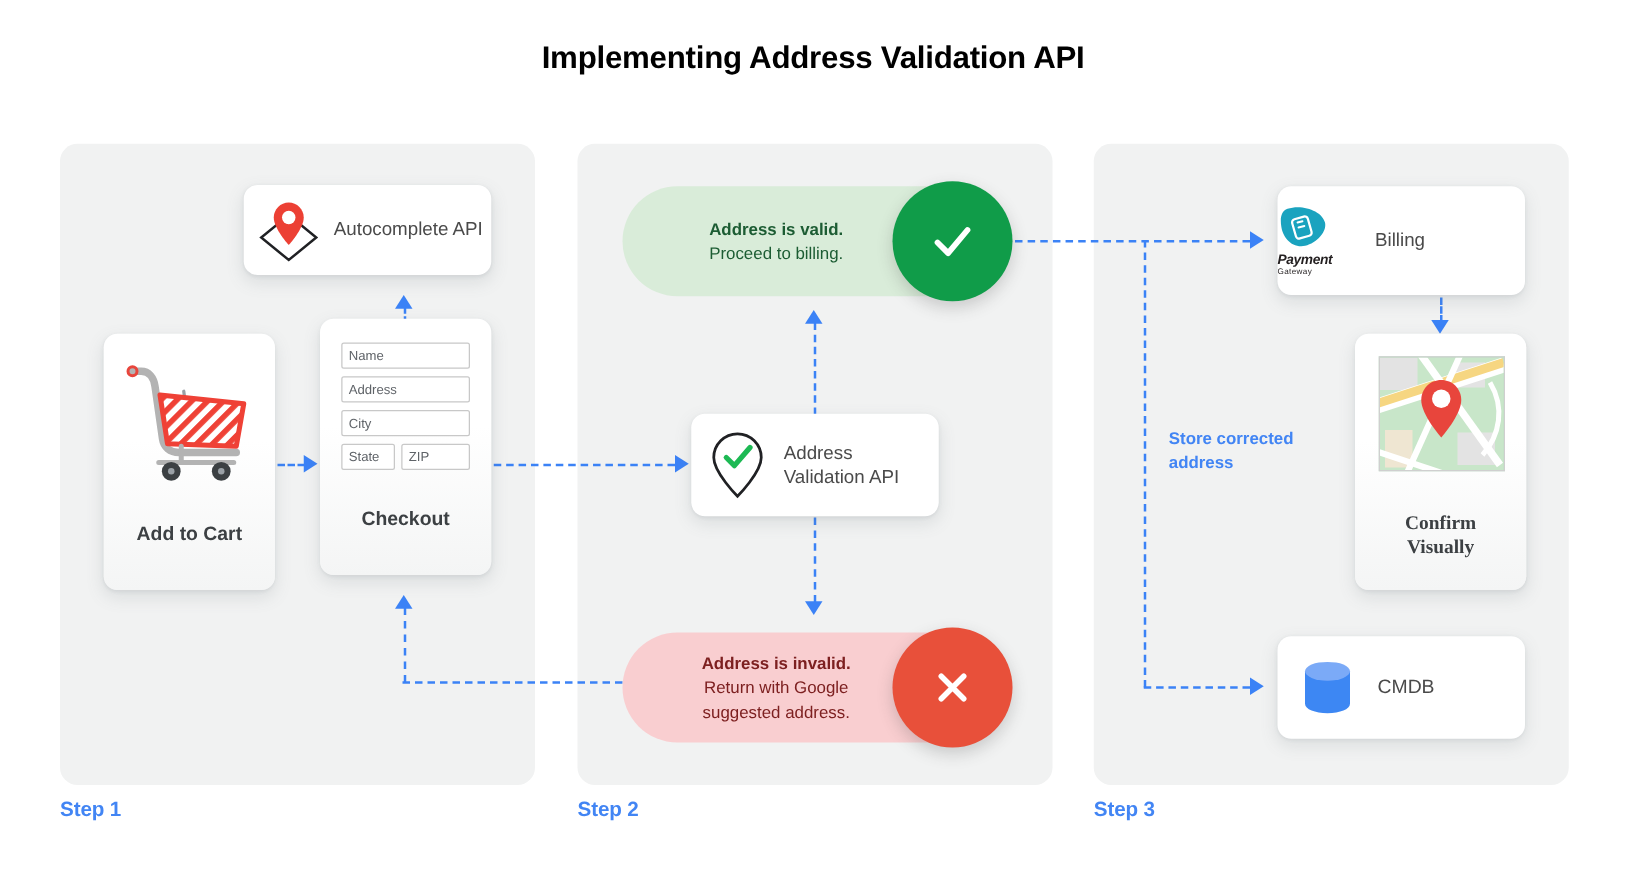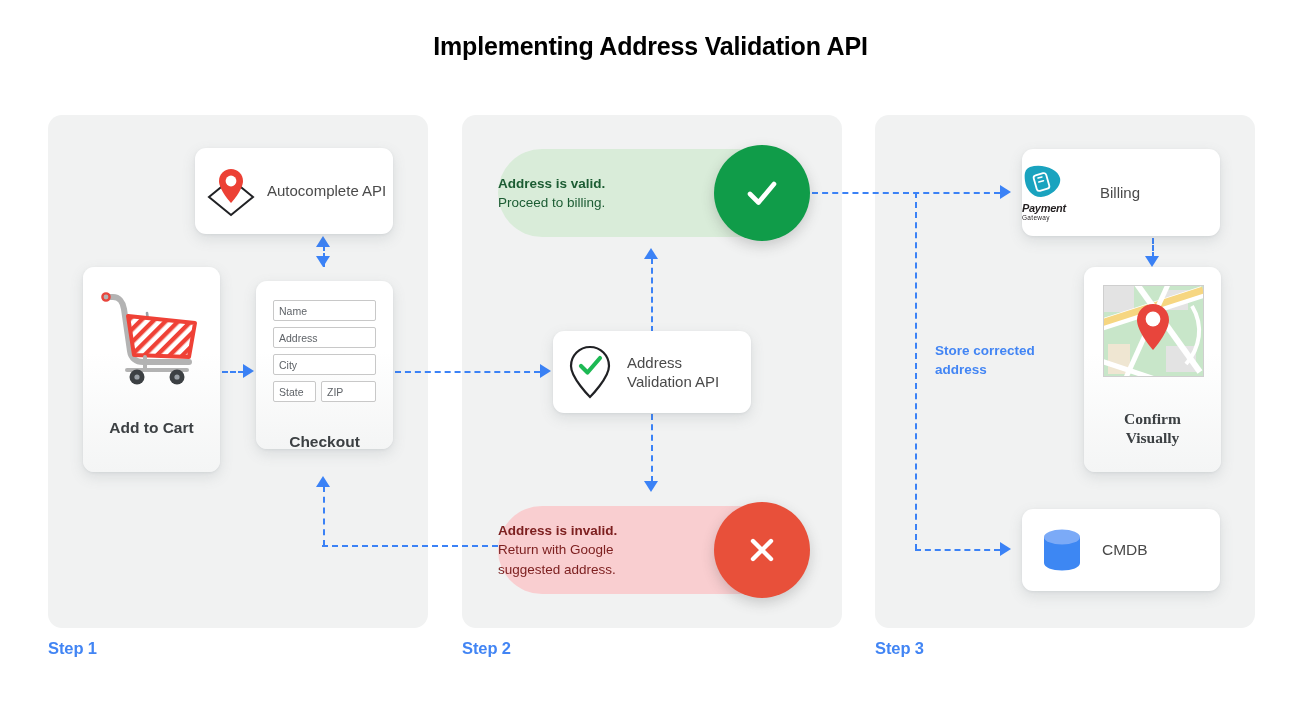--- a/index.html
+++ b/index.html
@@ -53,24 +53,24 @@
   }
   .card-label{
     font-size:15px;color:#4a4a4a;line-height:1.28;
   }
   .card-caption{
     position:absolute;left:0;width:100%;text-align:center;
     font-size:15.5px;font-weight:bold;color:#3c4043;line-height:1.2;
   }
 
   
-  #autocomplete-card{left:195px;top:148px;width:198px;height:86px;}
+  #autocomplete-card{left:195px;top:148px;width:198px;height:72px;}
   #autocomplete-card .ico{width:72px;min-width:72px;display:flex;justify-content:center;}
   #cart-card{left:83px;top:267px;width:137px;height:205px;padding-left:40px;}
-  #checkout-card{left:256px;top:281px;width:137px;height:168px;}
+  #checkout-card{left:256px;top:255px;width:137px;height:205px;}
   .formfields{position:absolute;left:17px;top:19px;width:103px;}
   .ffield{
     border:1px solid #c8c8c8;border-radius:2px;background:#fff;
     height:21px;margin-bottom:6px;
     font-size:10.5px;color:#5f6368;
     display:flex;align-items:center;padding-left:5px;
     box-sizing:border-box;
   }
   .ffrow{display:flex;gap:5px;}
   .ffrow .ffield{margin-bottom:0;}
@@ -79,21 +79,21 @@
 
   
   .pill{
     position:absolute;
     border-radius:52px;
     display:flex;align-items:center;
   }
   #valid-pill{left:498px;top:149px;width:308px;height:88px;background:#d9ecd9;}
   #invalid-pill{left:498px;top:506px;width:308px;height:88px;background:#f9ced0;}
   .pill-text{
-    flex:1;padding-right:62px;
+    flex:1;text-align:center;padding-right:62px;
     font-size:13.5px;line-height:1.42;
   }
   #valid-pill .pill-text{color:#1c5c33;}
   #invalid-pill .pill-text{color:#7d2020;}
   .pill-text b{font-weight:bold;}
   .badge{
     position:absolute;right:-4px;top:-4px;
     width:96px;height:96px;border-radius:50%;
     display:flex;align-items:center;justify-content:center;
     box-shadow:0 5px 13px rgba(60,60,60,.22);

